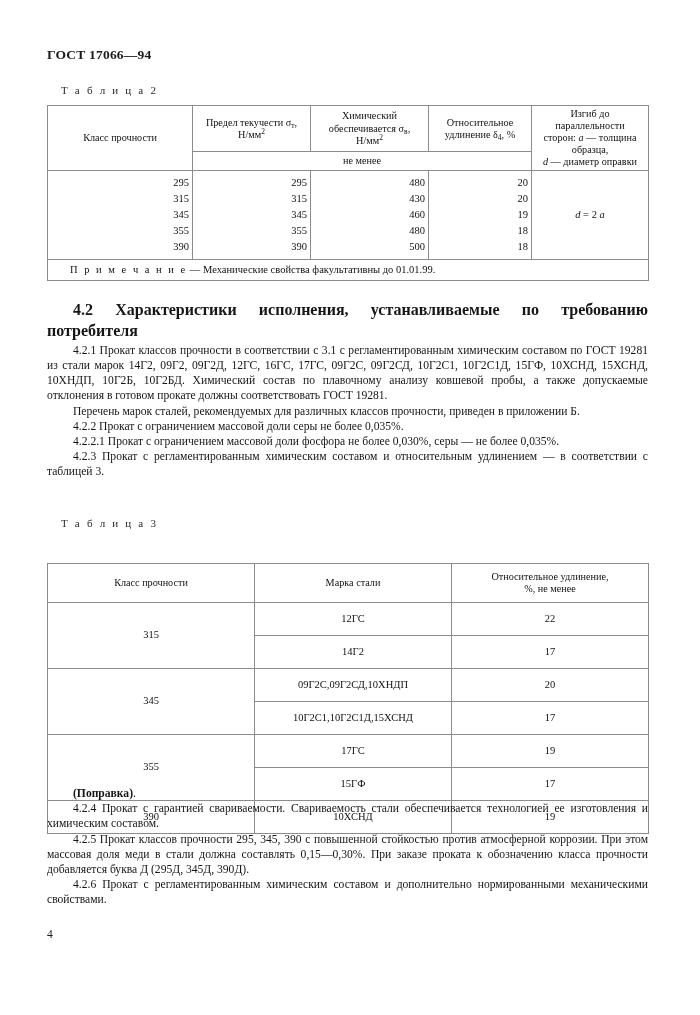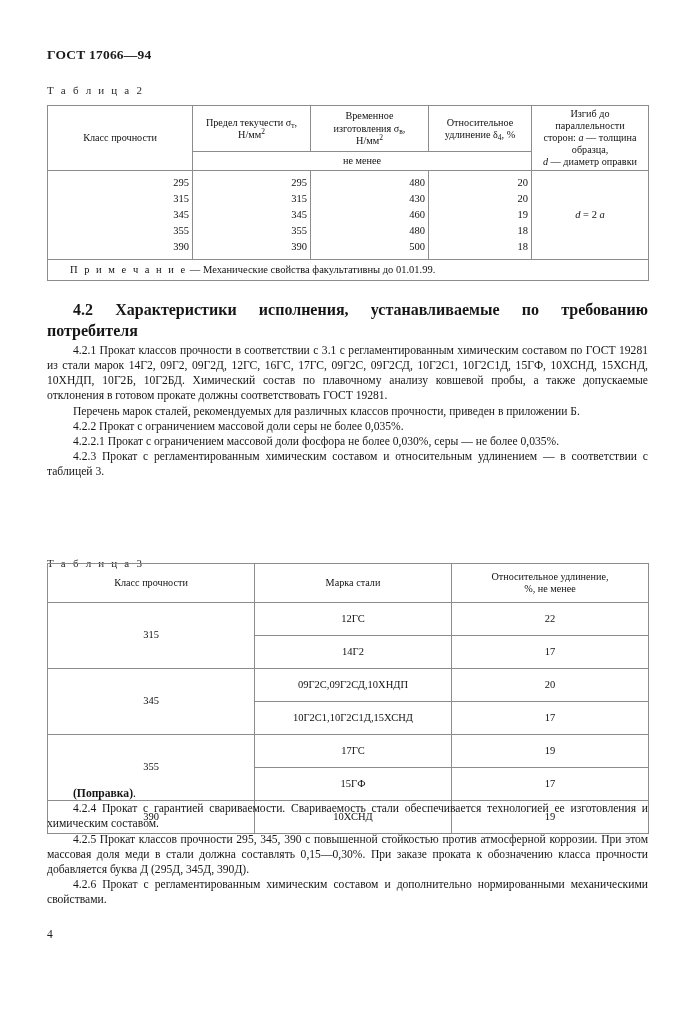--- a/index.html
+++ b/index.html
@@ -32,23 +32,24 @@
     font-size: 13.5px;
     font-weight: bold;
     letter-spacing: 0.2px;
   }
 
   
   .tbl-caption {
     font-size: 11px;
     letter-spacing: 2.2px;
     color: #2a2a2a;
+    margin-left: 14px;
   }
   #caption-t2 { position: absolute; left: 47px; top: 84px; }
-  #caption-t3 { position: absolute; left: 47px; top: 557px; text-align: right; }
+  #caption-t3 { position: absolute; left: 47px; top: 517px; text-align: right; }
 
   
   table.gost {
     border-collapse: collapse;
     position: absolute;
     font-size: 10.5px;
     color: #111;
     table-layout: fixed;
   }
   table.gost td, table.gost th {
@@ -138,22 +139,22 @@
       <col style="width:117px">
     </colgroup>
     <tbody>
       <tr>
         <td class="hdr-cell" rowspan="2">Класс прочности</td>
         <td class="hdr-cell">
           <span>Предел текучести σ</span><span class="sub">т</span><span>,</span><br>
           <span>Н/мм</span><span class="sup">2</span>
         </td>
         <td class="hdr-cell">
-          <span>Временное</span><br>
-          <span>изготовления σ</span><span class="sub">в</span><span>,</span><br>
+          <span>Химический</span><br>
+          <span>обеспечивается σ</span><span class="sub">в</span><span>,</span><br>
           <span>Н/мм</span><span class="sup">2</span>
         </td>
         <td class="hdr-cell">
           <span>Относительное</span><br>
           <span>удлинение δ</span><span class="sub">4</span><span>, %</span>
         </td>
         <td class="hdr-cell" rowspan="2">
           <span>Изгиб до</span><br>
           <span>параллельности</span><br>
           <span>сторон: </span><span class="ital">a</span><span> — толщина</span><br>

